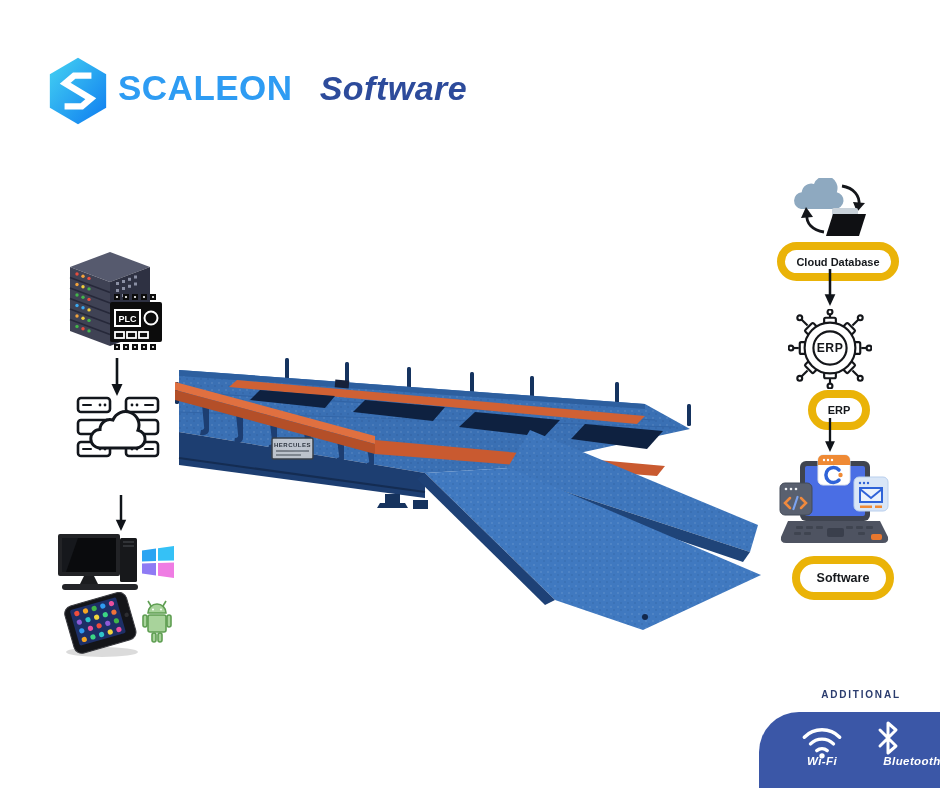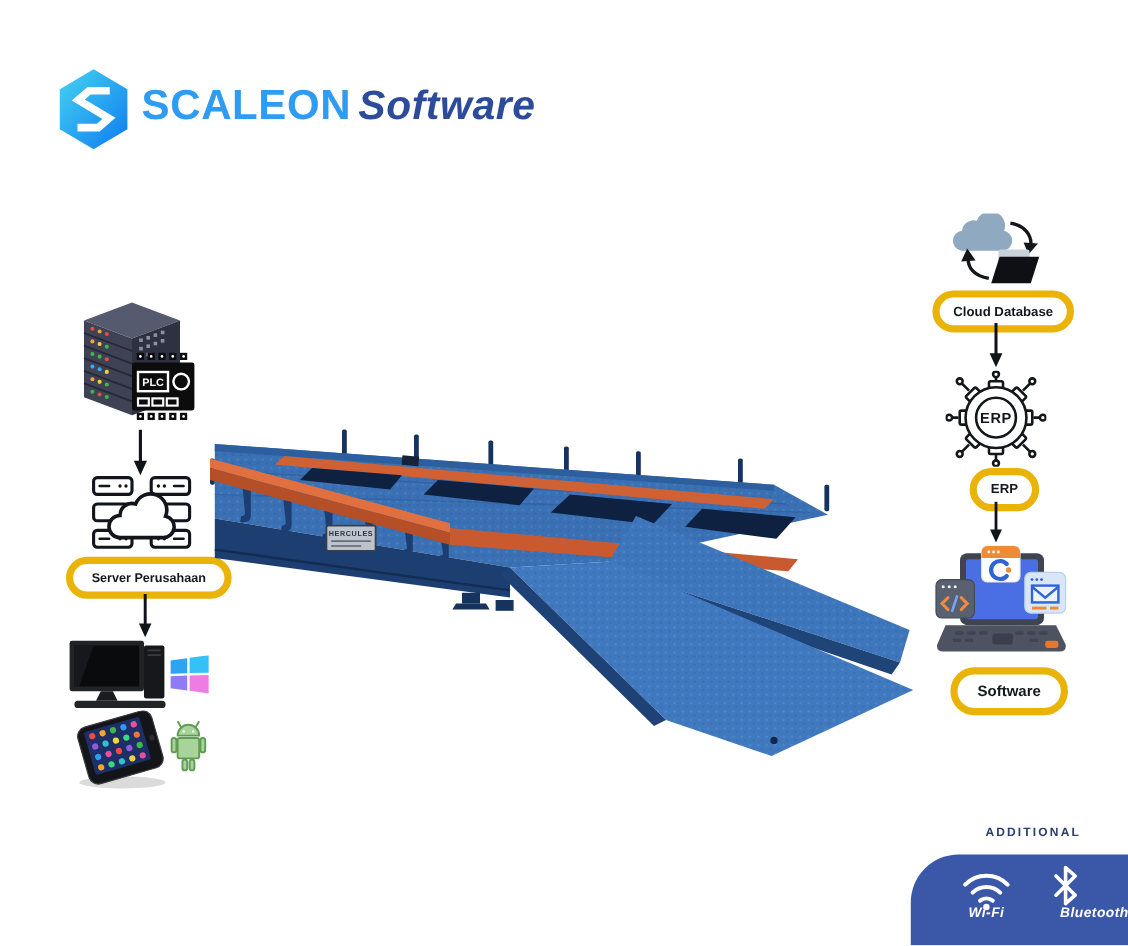--- a/index.html
+++ b/index.html
@@ -1,25 +1,25 @@
 <!DOCTYPE html>
 <html><head>
 <meta charset="utf-8">
 <style>
   html,body{margin:0;padding:0;background:#ffffff;}
   .canvas{position:relative;width:940px;height:788px;background:#ffffff;overflow:hidden;
           font-family:"Liberation Sans",sans-serif;}
   .abs{position:absolute;}
   
-  .logo-row{position:absolute;left:118px;top:68px;display:flex;align-items:center;gap:6px;}
+  .logo-row{position:absolute;left:118px;top:68px;display:flex;align-items:center;gap:27px;}
   .brand-name{font-size:35px;font-weight:800;color:#2e9cf3;letter-spacing:.5px;}
   .brand-suffix{font-size:34px;font-weight:800;font-style:italic;color:#2d4b9b;letter-spacing:.5px;}
   
   .pill{position:absolute;display:flex;align-items:center;justify-content:center;
-        background:#fff;border:6px solid #eab308;border-radius:999px;
+        background:#fff;border:8px solid #eab308;border-radius:999px;
         font-weight:700;color:#15181c;white-space:nowrap;}
   
   .additional-title{position:absolute;left:788px;top:689px;width:146px;text-align:center;
         font-size:10px;font-weight:800;letter-spacing:1.8px;color:#2b3c6e;}
   .additional-panel{position:absolute;left:759px;top:712px;width:181px;height:76px;
         background:#3b57a7;border-radius:40px 0 0 0;}
   .conn-label{position:absolute;text-align:center;color:#ffffff;font-size:11.5px;
         font-weight:700;letter-spacing:.4px;font-style:italic;}
 </style>
 </head>
@@ -151,23 +151,20 @@
       <circle cx="24" cy="53" r="1.4"></circle>
         <circle cx="29" cy="53" r="1.4"></circle>
       <circle cx="56" cy="9" r="1.4"></circle>
         <circle cx="61" cy="9" r="1.4"></circle>
       <circle cx="56" cy="53" r="1.4"></circle>
         <circle cx="61" cy="53" r="1.4"></circle>
     </g>
     <path d="M24 52 h36 a9 9 0 0 0 2-17.8 A13 13 0 0 0 37 24 a10 10 0 0 0 -13 9.6 A8.5 8.5 0 0 0 24 52 Z" fill="#ffffff" stroke="#12161c" stroke-width="3"></path>
   </svg>
 
-  <div class="pill" style="left:55px;top:464px;width:126px;height:23px;font-size:10.5px;">
-    <span>Server Perusahaan</span>
-  </div>
 
   <svg class="abs" style="left:114px;top:495px;" width="14" height="36" viewBox="0 0 14 38">
     <rect x="5.7" y="0" width="2.6" height="27" fill="#101419"></rect>
     <polygon points="1.5,26 12.5,26 7,38" fill="#101419"></polygon>
   </svg>
 
   <svg class="abs" style="left:56px;top:532px;" width="92" height="62" viewBox="0 0 92 62">
     <rect x="64" y="6" width="17" height="44" rx="1.5" fill="#17181b"></rect>
     <line x1="67" y1="10" x2="78" y2="10" stroke="#3a3b40" stroke-width="1.5"></line>
     <line x1="67" y1="14" x2="78" y2="14" stroke="#3a3b40" stroke-width="1.5"></line>

